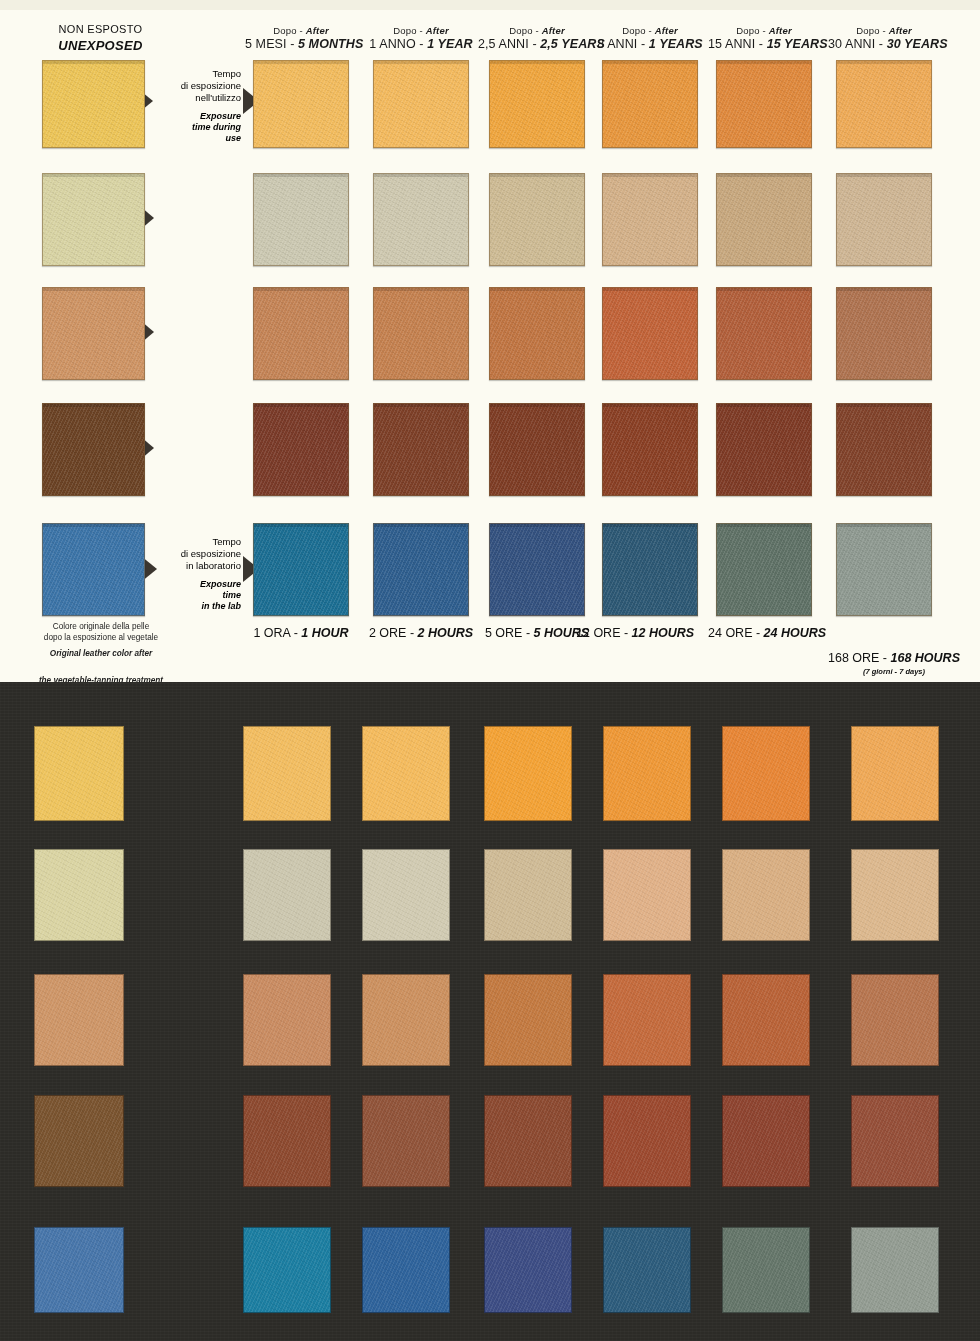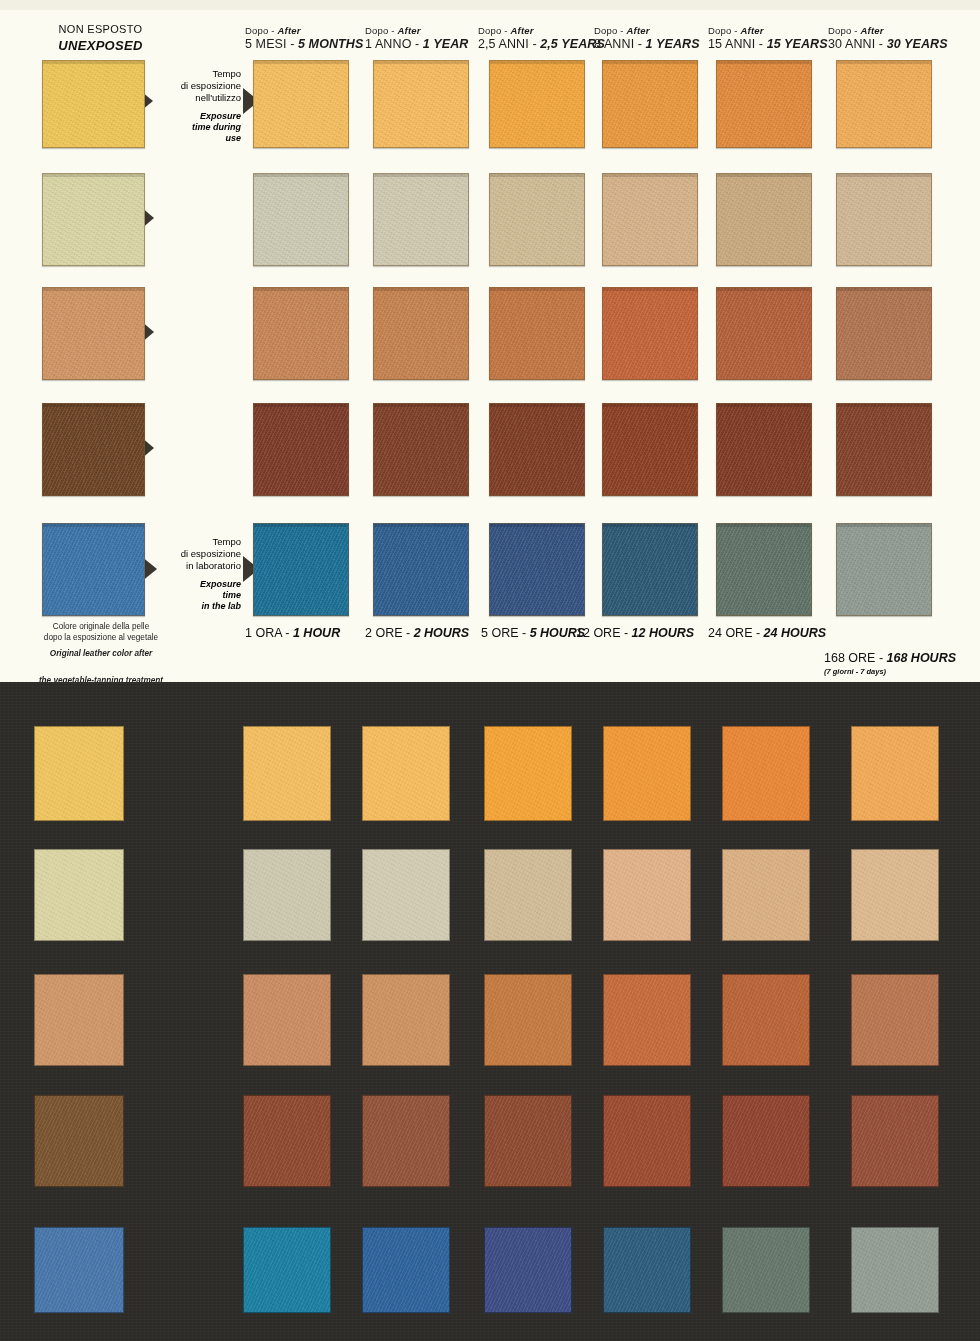--- a/index.html
+++ b/index.html
@@ -16,20 +16,21 @@
     position:absolute;left:0;top:0;width:980px;height:682px;
     background:#FCFBF2;
   }
   #top-panel:before{
     content:"";position:absolute;left:0;top:0;width:980px;height:10px;
     background:#F2F0E2;
   }
 
   .col-head{
     position:absolute;
+    text-align:center;
     color:#1b1b1b;
     line-height:1.18;
   }
   .col-head .dopo{
     font-size:9.5px;
     letter-spacing:.2px;
     display:block;
     margin-bottom:1px;
   }
   .col-head .dopo i{font-style:italic;font-weight:bold;}
@@ -92,21 +93,21 @@
   .mid-label .en{display:block;font-size:9px;font-style:italic;font-weight:bold;margin-top:7px;}
 
   .orig-note{
     position:absolute;left:12px;top:622px;width:178px;
     text-align:center;color:#1d1d1d;line-height:1.3;
   }
   .orig-note .it{display:block;font-size:8.2px;}
   .orig-note .en{display:block;font-size:8.2px;font-style:italic;font-weight:bold;margin-top:6px;}
 
   .lab-cap{
-    position:absolute;top:626px;color:#111;
+    position:absolute;top:626px;text-align:center;color:#111;
     font-size:12.5px;white-space:nowrap;
   }
   .lab-cap i{font-style:italic;font-weight:bold;}
   .lab-cap .sub{display:block;font-size:7.5px;font-style:italic;font-weight:bold;margin-top:2px;}
 
   
   #bottom-panel{
     position:absolute;left:0;top:682px;width:980px;height:659px;
     background:#2e2d29;
   }

